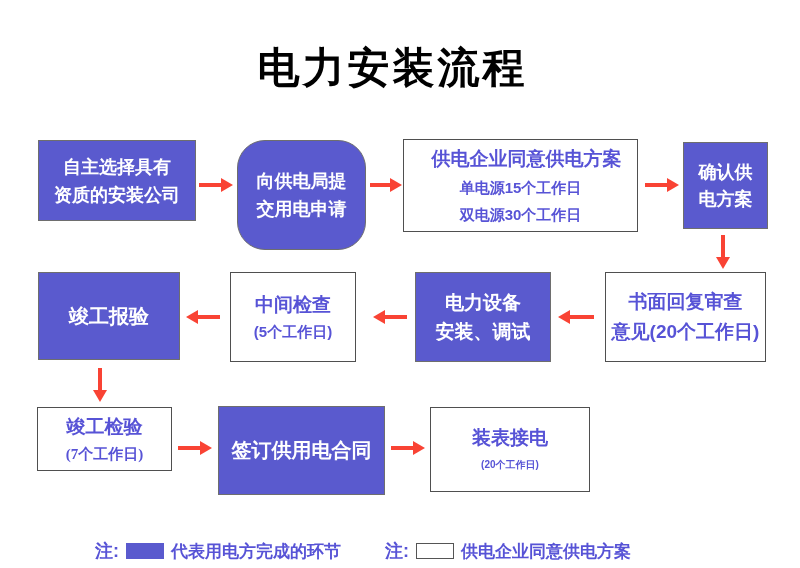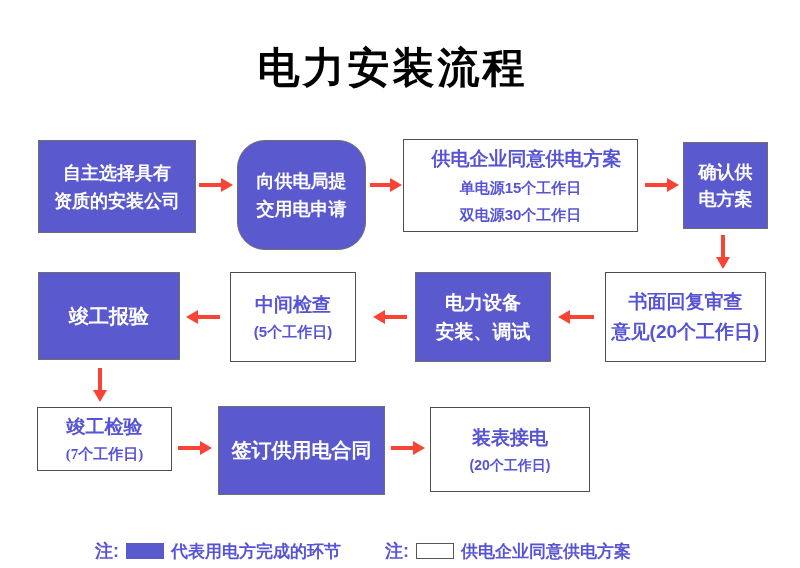--- a/index.html
+++ b/index.html
@@ -17,41 +17,41 @@
 
   .box {
     position:absolute; box-sizing:border-box;
     display:flex; flex-direction:column; align-items:center; justify-content:center;
     text-align:center; font-weight:bold;
   }
   .purple { background:#5a5ace; border:1px solid #6e6e6e; color:#ffffff; }
   .white  { background:#ffffff; border:1px solid #4f4f4f; color:#5753d6; }
 
   
-  .b1  { left:38px;  top:140px; width:158px; height:93px; font-size:18px; line-height:28px; }
+  .b1  { left:38px;  top:140px; width:158px; height:81px; font-size:18px; line-height:28px; }
   .b2  { left:237px; top:140px; width:129px; height:110px; font-size:18px; line-height:28px;border-radius:28px; }
   .b3  { left:403px; top:139px; width:235px; height:93px; }
   .b3 .big   { font-size:19px; line-height:31px;margin-left:12px; }
   .b3 .small { font-size:15px; line-height:27px; }
   .b4  { left:683px; top:142px; width:85px;  height:87px; font-size:18px; line-height:27px; }
   
   .b5  { left:605px; top:272px; width:161px; height:90px; font-size:19px; line-height:30px;align-items:center; }
   .b6  { left:415px; top:272px; width:136px; height:90px; font-size:19px; line-height:29px; }
   .b7  { left:230px; top:272px; width:126px; height:90px; }
   .b7 .big   { font-size:19px; line-height:30px; }
   .b7 .small { font-size:15px; line-height:24px; }
   .b8  { left:38px;  top:272px; width:142px; height:88px; font-size:20px; }
   
   .b9  { left:37px;  top:407px; width:135px; height:64px;font-family:Liberation Serif, serif; }
   .b9 .big   { font-size:19px; line-height:30px; }
   .b9 .small { font-size:15px; line-height:24px; }
   .b10 { left:218px; top:406px; width:167px; height:89px; font-size:20px; }
   .b11 { left:430px; top:407px; width:160px; height:85px; }
   .b11 .big   { font-size:19px; line-height:30px; }
-  .b11 .small { font-size:14px; line-height:24px; }
+  .b11 .small { font-size:10px; line-height:24px; }
 
   
   .arr { position:absolute; background:#f94334; }
   .arr-h { height:4px; }
   .arr-v { width:4px; }
   .arr-right::after {
     content:''; position:absolute; left:100%; top:-5px; width:0; height:0;
     border-left:12px solid #f94334; border-top:7px solid transparent; border-bottom:7px solid transparent;
   }
   .arr-left::before {

